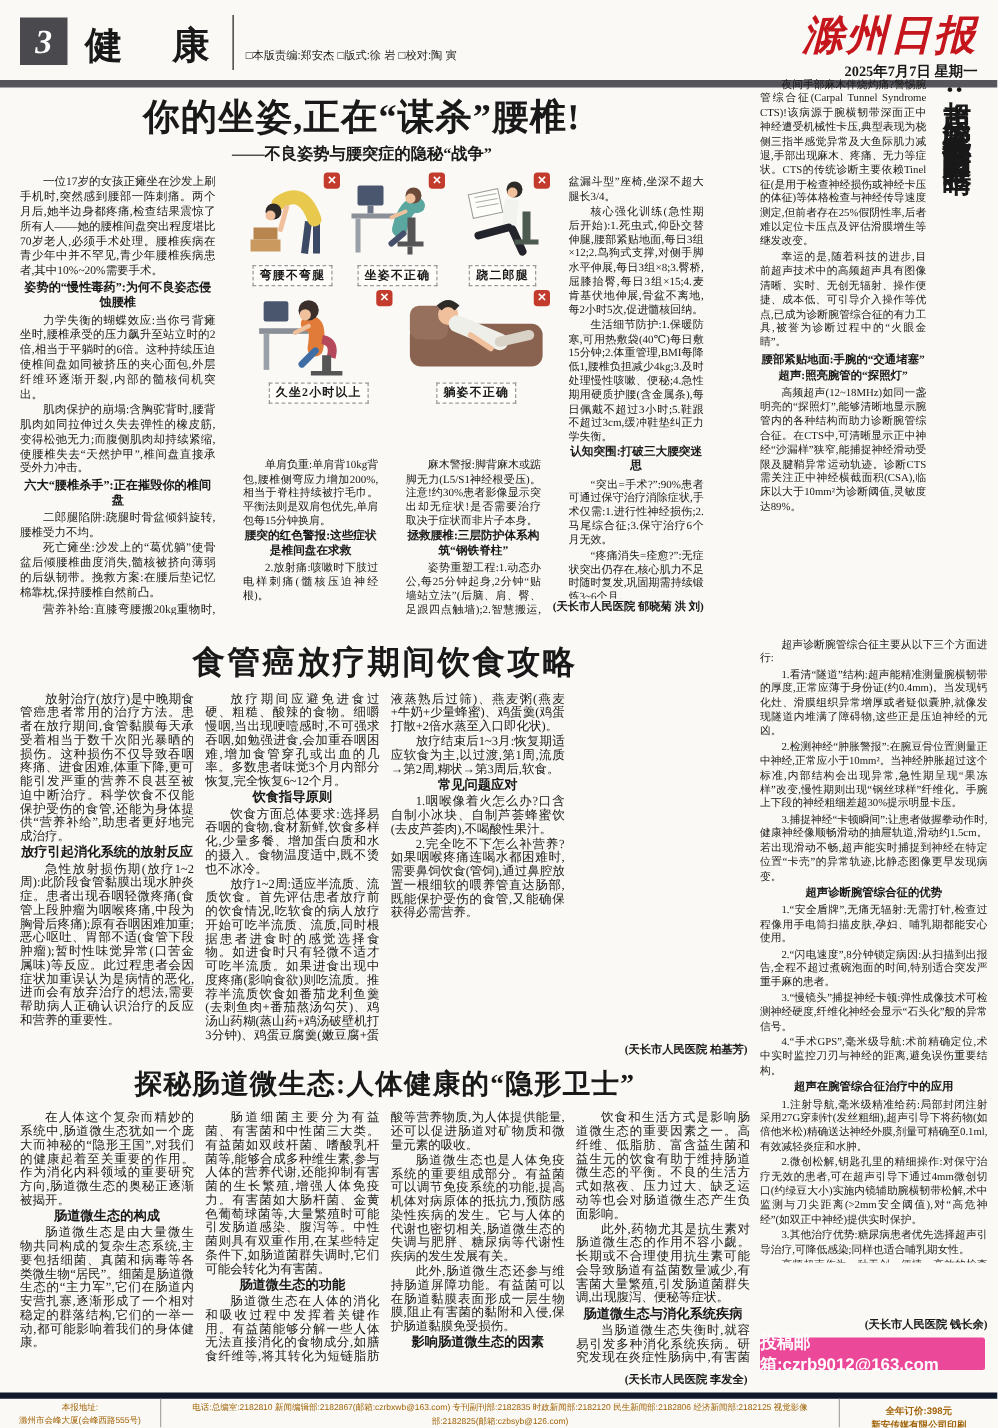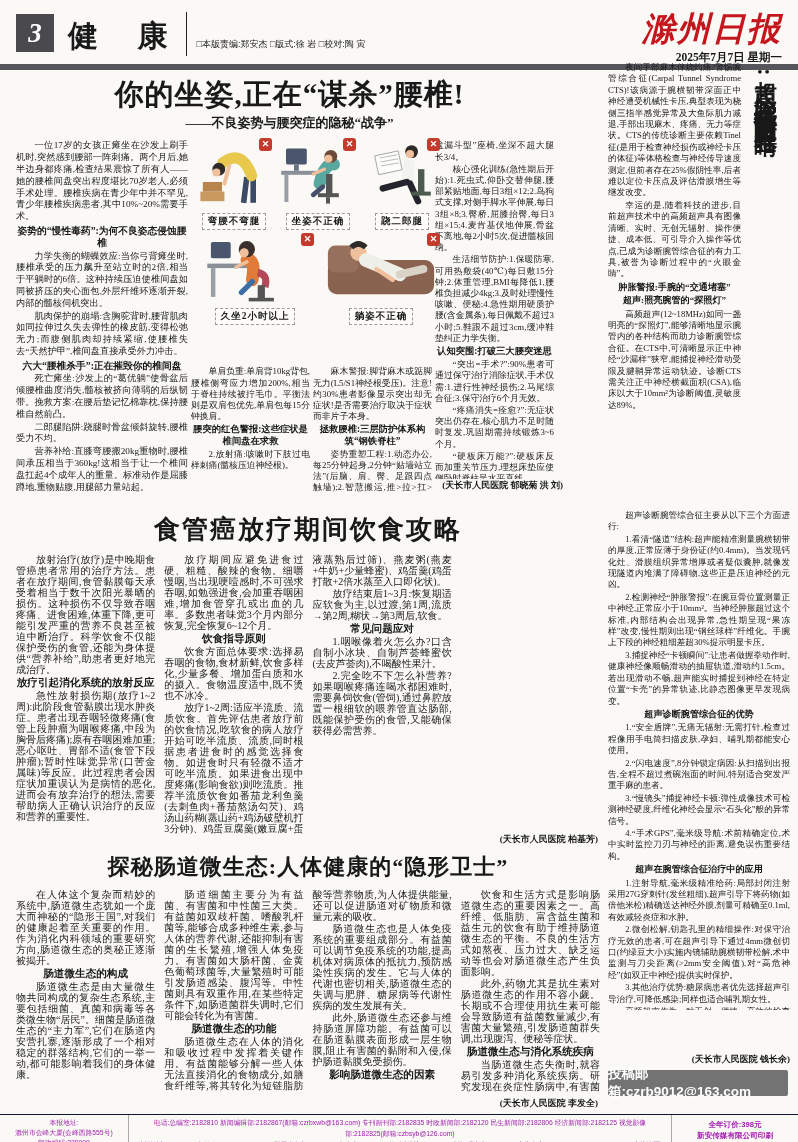--- a/index.html
+++ b/index.html
@@ -19,21 +19,21 @@
   .bigrule{position:absolute;top:64px;left:0;width:798px;height:6px;background:#55555b;}
   
   .para{text-indent:2em;text-align:justify;margin:0 0 1px 0;}
   .noind{text-indent:0;}
   .sec-h{font-weight:bold;text-align:center;text-indent:0;margin:2px 0;font-size:1.06em;}
   .attr-tag{position:absolute;font-size:9px;font-weight:bold;background:#faf9f5;padding-left:8px;}
   
   .art1{position:absolute;left:16px;top:78px;width:547px;height:430px;}
   .a1-h{font-size:29px;font-weight:bold;text-align:center;letter-spacing:1px;line-height:1.15;}
   .a1-sub{font-size:13px;font-weight:bold;text-align:center;margin-top:3px;}
-  .a1-body{position:relative;margin-top:8px;height:352px;display:flex;gap:3px;}
+  .a1-body{position:relative;margin-top:8px;height:352px;display:flex;gap:22px;}
   .a1col{overflow:hidden;font-size:8.8px;line-height:11.2px;}
   .c1{width:172px;font-size:9.2px;line-height:11.8px;}
   .c2,.c3,.c4{width:119px;}
   .spacer{height:226px;}
   
   .illo{position:absolute;left:178px;top:-2px;width:248px;height:222px;}
   .illo-row{display:flex;gap:4px;margin-bottom:3px;}
   .illo-cell{position:relative;flex:1;text-align:center;}
   .illo-cell svg{display:block;width:100%;height:72px;}
   .xbadge{position:absolute;top:0;right:2px;width:13px;height:13px;background:#c23b2c;color:#fff;
@@ -50,26 +50,26 @@
   .a2-b{height:288px;column-count:4;}
   .a3-b{height:212px;column-count:4;}
   
   .sbar{position:absolute;left:608px;top:62px;width:182px;height:1034px;}
   .sb-top{display:flex;}
   .sb-text{width:133px;height:440px;overflow:hidden;font-size:8.6px;line-height:11.4px;}
   .sb-title{width:49px;height:440px;display:flex;justify-content:center;}
   .sb-title span{writing-mode:vertical-rl;font-size:23px;font-weight:bold;letter-spacing:3px;line-height:1;}
   .sb-wide{margin-top:8px;height:500px;overflow:hidden;font-size:8.6px;line-height:11.4px;}
   .sb-attr{position:absolute;right:0;bottom:30px;font-size:9px;font-weight:bold;background:#faf9f5;padding-left:8px;}
-  .mailbox{position:absolute;left:0;right:2px;bottom:0;height:26px;background:#737373;color:#fff;
+  .mailbox{position:absolute;left:0;right:2px;bottom:0;height:26px;background:#ec4899;color:#fff;
            display:flex;align-items:center;justify-content:center;font-size:13.5px;font-weight:bold;
            border-radius:2px;font-family:"Liberation Sans",sans-serif;}
   
-  .foot{position:absolute;left:0;right:0;top:1114px;bottom:0;border-top:1px solid #0f172a;display:flex;
-        font-family:"Liberation Sans",sans-serif;color:#a21caf;}
+  .foot{position:absolute;left:0;right:0;top:1114px;bottom:0;border-top:5px solid #0f172a;display:flex;
+        font-family:"Liberation Sans",sans-serif;color:#a16207;}
   .f1{width:120px;padding:3px 4px;font-size:6.8px;line-height:1.5;text-align:center;border-right:1px solid #aaa;}
   .f2{flex:1;padding:3px 8px;font-size:6.8px;line-height:1.6;text-align:center;border-right:1px solid #aaa;}
   .f3{width:118px;padding:4px 4px;font-size:7.6px;line-height:1.5;text-align:center;font-weight:bold;}
 </style>
 </head>
 <body>
 
 <div class="hdr">
   <div class="hdr-left">
     <div class="pagebox">3</div>
@@ -87,22 +87,22 @@
 <div class="art1">
   <div class="a1-h">你的坐姿,正在“谋杀”腰椎!</div>
   <div class="a1-sub">——不良姿势与腰突症的隐秘“战争”</div>
   <div class="a1-body">
     <div class="a1col c1">
         <div class="para">一位17岁的女孩正瘫坐在沙发上刷手机时,突然感到腰部一阵刺痛。两个月后,她半边身都疼痛,检查结果震惊了所有人——她的腰椎间盘突出程度堪比70岁老人,必须手术处理。腰椎疾病在青少年中并不罕见,青少年腰椎疾病患者,其中10%~20%需要手术。</div>
         <div class="sec-h">姿势的“慢性毒药”:为何不良姿态侵蚀腰椎</div>
         <div class="para">力学失衡的蝴蝶效应:当你弓背瘫坐时,腰椎承受的压力飙升至站立时的2倍,相当于平躺时的6倍。这种持续压迫使椎间盘如同被挤压的夹心面包,外层纤维环逐渐开裂,内部的髓核伺机突出。</div>
         <div class="para">肌肉保护的崩塌:含胸驼背时,腰背肌肉如同拉伸过久失去弹性的橡皮筋,变得松弛无力;而腹侧肌肉却持续紧缩,使腰椎失去“天然护甲”,椎间盘直接承受外力冲击。</div>
         <div class="sec-h">六大“腰椎杀手”:正在摧毁你的椎间盘</div>
+        <div class="para">二郎腿陷阱:跷腿时骨盆倾斜旋转,腰椎受力不均。</div>
         <div class="para">死亡瘫坐:沙发上的“葛优躺”使骨盆后倾腰椎曲度消失,髓核被挤向薄弱的后纵韧带。挽救方案:在腰后垫记忆棉靠枕,保持腰椎自然前凸。</div>
-        <div class="para">二郎腿陷阱:跷腿时骨盆倾斜旋转,腰椎受力不均。</div>
         <div class="para">营养补给:直膝弯腰搬20kg重物时,腰椎间承压相当于360kg!这相当于让一个椎间盘扛起4个成年人的重量。标准动作是屈膝蹲地,重物贴腹,用腿部力量站起。</div>
       </div>
     <div class="a1col c2">
         <div class="spacer"></div>
         <div>
           <div class="para">单肩负重:单肩背10kg背包,腰椎侧弯应力增加200%,相当于脊柱持续被拧毛巾。平衡法则是双肩包优先,单肩包每15分钟换肩。</div>
           <div class="sec-h">腰突的红色警报:这些症状是椎间盘在求救</div>
           <div class="para">2.放射痛:咳嗽时下肢过电样刺痛(髓核压迫神经根)。</div>
         </div>
       </div>
@@ -252,21 +252,21 @@
       <div class="para">首先要保持均衡的饮食,增加膳食纤维的摄入,多吃新鲜的蔬菜、水果、全谷类食物等。同时养成良好的生活习惯,保证充足的睡眠,避免熬夜;学会缓解压力,保持心情舒畅;适当进行体育锻炼,促进肠道蠕动。其次,在使用抗生素时,应严格遵循医生的建议,避免滥用和长期使用。</div>
     </div>
   <div class="attr-tag" style="right:2px;bottom:0;">(天长市人民医院 李发全)</div>
 </div>
 
 <div class="sbar">
   <div class="sb-top">
     <div class="sb-text">
         <div class="para">夜间手部麻木伴烧灼痛?警惕腕管综合征(Carpal Tunnel Syndrome CTS)!该病源于腕横韧带深面正中神经遭受机械性卡压,典型表现为桡侧三指半感觉异常及大鱼际肌力减退,手部出现麻木、疼痛、无力等症状。CTS的传统诊断主要依赖Tinel征(是用于检查神经损伤或神经卡压的体征)等体格检查与神经传导速度测定,但前者存在25%假阴性率,后者难以定位卡压点及评估滑膜增生等继发改变。</div>
         <div class="para">幸运的是,随着科技的进步,目前超声技术中的高频超声具有图像清晰、实时、无创无辐射、操作便捷、成本低、可引导介入操作等优点,已成为诊断腕管综合征的有力工具,被誉为诊断过程中的“火眼金睛”。</div>
-        <div class="sec-h">肿胀警报:手腕的“交通堵塞”</div>
+        <div class="sec-h">腰部紧贴地面:手腕的“交通堵塞”</div>
         <div class="sec-h">超声:照亮腕管的“探照灯”</div>
         <div class="para">高频超声(12~18MHz)如同一盏明亮的“探照灯”,能够清晰地显示腕管内的各种结构而助力诊断腕管综合征。在CTS中,可清晰显示正中神经“沙漏样”狭窄,能捕捉神经滑动受限及腱鞘异常运动轨迹。诊断CTS需关注正中神经横截面积(CSA),临床以大于10mm²为诊断阈值,灵敏度达89%。</div>
       </div>
     <div class="sb-title">
       <span>超声:腕管综合征诊断的『火眼金睛』</span>
     </div>
   </div>
   <div class="sb-wide">
       <div class="para">超声诊断腕管综合征主要从以下三个方面进行:</div>
       <div class="para">1.看清“隧道”结构:超声能精准测量腕横韧带的厚度,正常应薄于身份证(约0.4mm)。当发现钙化灶、滑膜组织异常增厚或者疑似囊肿,就像发现隧道内堆满了障碍物,这些正是压迫神经的元凶。</div>

